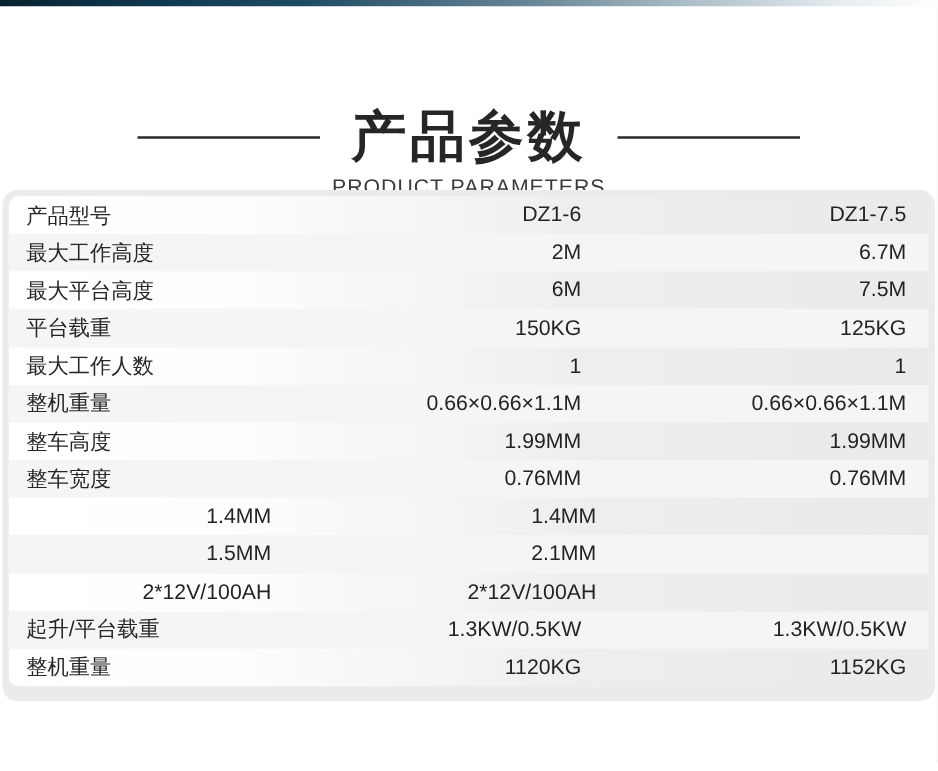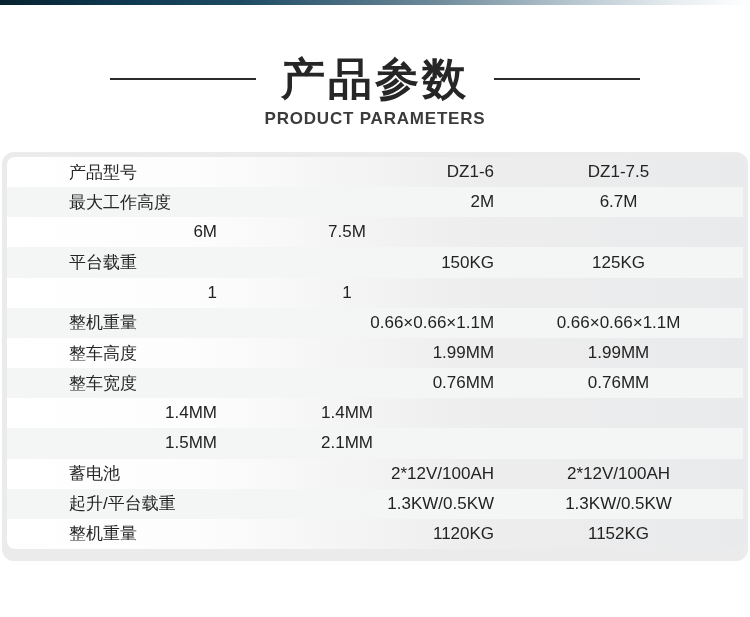--- a/index.html
+++ b/index.html
@@ -11,51 +11,51 @@
     overflow:hidden;
   }
 
   
   .topbar {
     height:5px; width:100%;
     background:linear-gradient(90deg,#07222f 0%,#0f3850 16%,#1d4a63 32%,#6d8a9a 58%,#aebfc9 74%,#e7edf0 90%,#ffffff 100%);
   }
 
   
-  .header { margin-top:49px; }
+  .header { margin-top:80px; }
   .title-row {
     display:flex; align-items:center; justify-content:center; gap:25px;
   }
   .hline { width:146px; height:2px; background:#2b2b2b; }
   .title-cn {
     font-size:44px; font-weight:900; color:#262626;
     letter-spacing:3px; line-height:1.15; white-space:nowrap;
   }
   .title-en {
     margin-top:4px; text-align:center;
-    font-size:17px; color:#3b3b3b; letter-spacing:0.8px; font-weight:700;
+    font-size:17px; color:#3b3b3b; letter-spacing:0.8px; font-weight:400;
   }
 
   
   .card {
     position:absolute; left:2px; top:152px; width:746px; height:409px;
     background:#ebebeb; border-radius:12px;
     padding:5px 5px 12px 5px;
   }
   .ptable {
     height:100%; border-radius:8px; overflow:hidden;
     background:linear-gradient(90deg,#ffffff 0%,#fdfdfd 25%,#eeeeef 62%,#e9eaeb 100%);
     display:flex; flex-direction:column;
   }
   .row { flex:1; display:flex; align-items:center; }
   .row.alt { background:#f4f5f5; }
   .cell { font-size:17px; color:#232323; font-weight:500; white-space:nowrap; }
-  .cell.lbl { width:248px; padding-left:14px; color:#262626;margin-left:48px; }
+  .cell.lbl { width:248px; padding-left:14px; color:#262626; }
   .cell.v1  { width:210px; text-align:right; }
-  .cell.v2  { width:260px; text-align:center; }
+  .cell.v2  { width:260px; text-align:right; }
 </style>
 </head>
 <body>
 
 <div class="topbar"></div>
 
 <div class="header">
   <div class="title-row">
     <span class="hline"></span>
     <div class="title-cn">产品参数</div>
@@ -73,31 +73,33 @@
       <div class="cell v2">DZ1-7.5</div>
     </div>
 
     <div class="row alt">
       <div class="cell lbl">最大工作高度</div>
       <div class="cell v1">2M</div>
       <div class="cell v2">6.7M</div>
     </div>
 
     <div class="row">
+      <div class="cell lbl">最大平台高度</div>
       <div class="cell v1">6M</div>
       <div class="cell v2">7.5M</div>
     </div>
 
     <div class="row alt">
       <div class="cell lbl">平台载重</div>
       <div class="cell v1">150KG</div>
       <div class="cell v2">125KG</div>
     </div>
 
     <div class="row">
+      <div class="cell lbl">最大工作人数</div>
       <div class="cell v1">1</div>
       <div class="cell v2">1</div>
     </div>
 
     <div class="row alt">
       <div class="cell lbl">整机重量</div>
       <div class="cell v1">0.66×0.66×1.1M</div>
       <div class="cell v2">0.66×0.66×1.1M</div>
     </div>
 
@@ -117,21 +119,20 @@
       <div class="cell v1">1.4MM</div>
       <div class="cell v2">1.4MM</div>
     </div>
 
     <div class="row alt">
       <div class="cell v1">1.5MM</div>
       <div class="cell v2">2.1MM</div>
     </div>
 
     <div class="row">
-      <div class="cell lbl">蓄电池</div>
       <div class="cell v1">2*12V/100AH</div>
       <div class="cell v2">2*12V/100AH</div>
     </div>
 
     <div class="row alt">
       <div class="cell lbl">起升/平台载重</div>
       <div class="cell v1">1.3KW/0.5KW</div>
       <div class="cell v2">1.3KW/0.5KW</div>
     </div>
 

